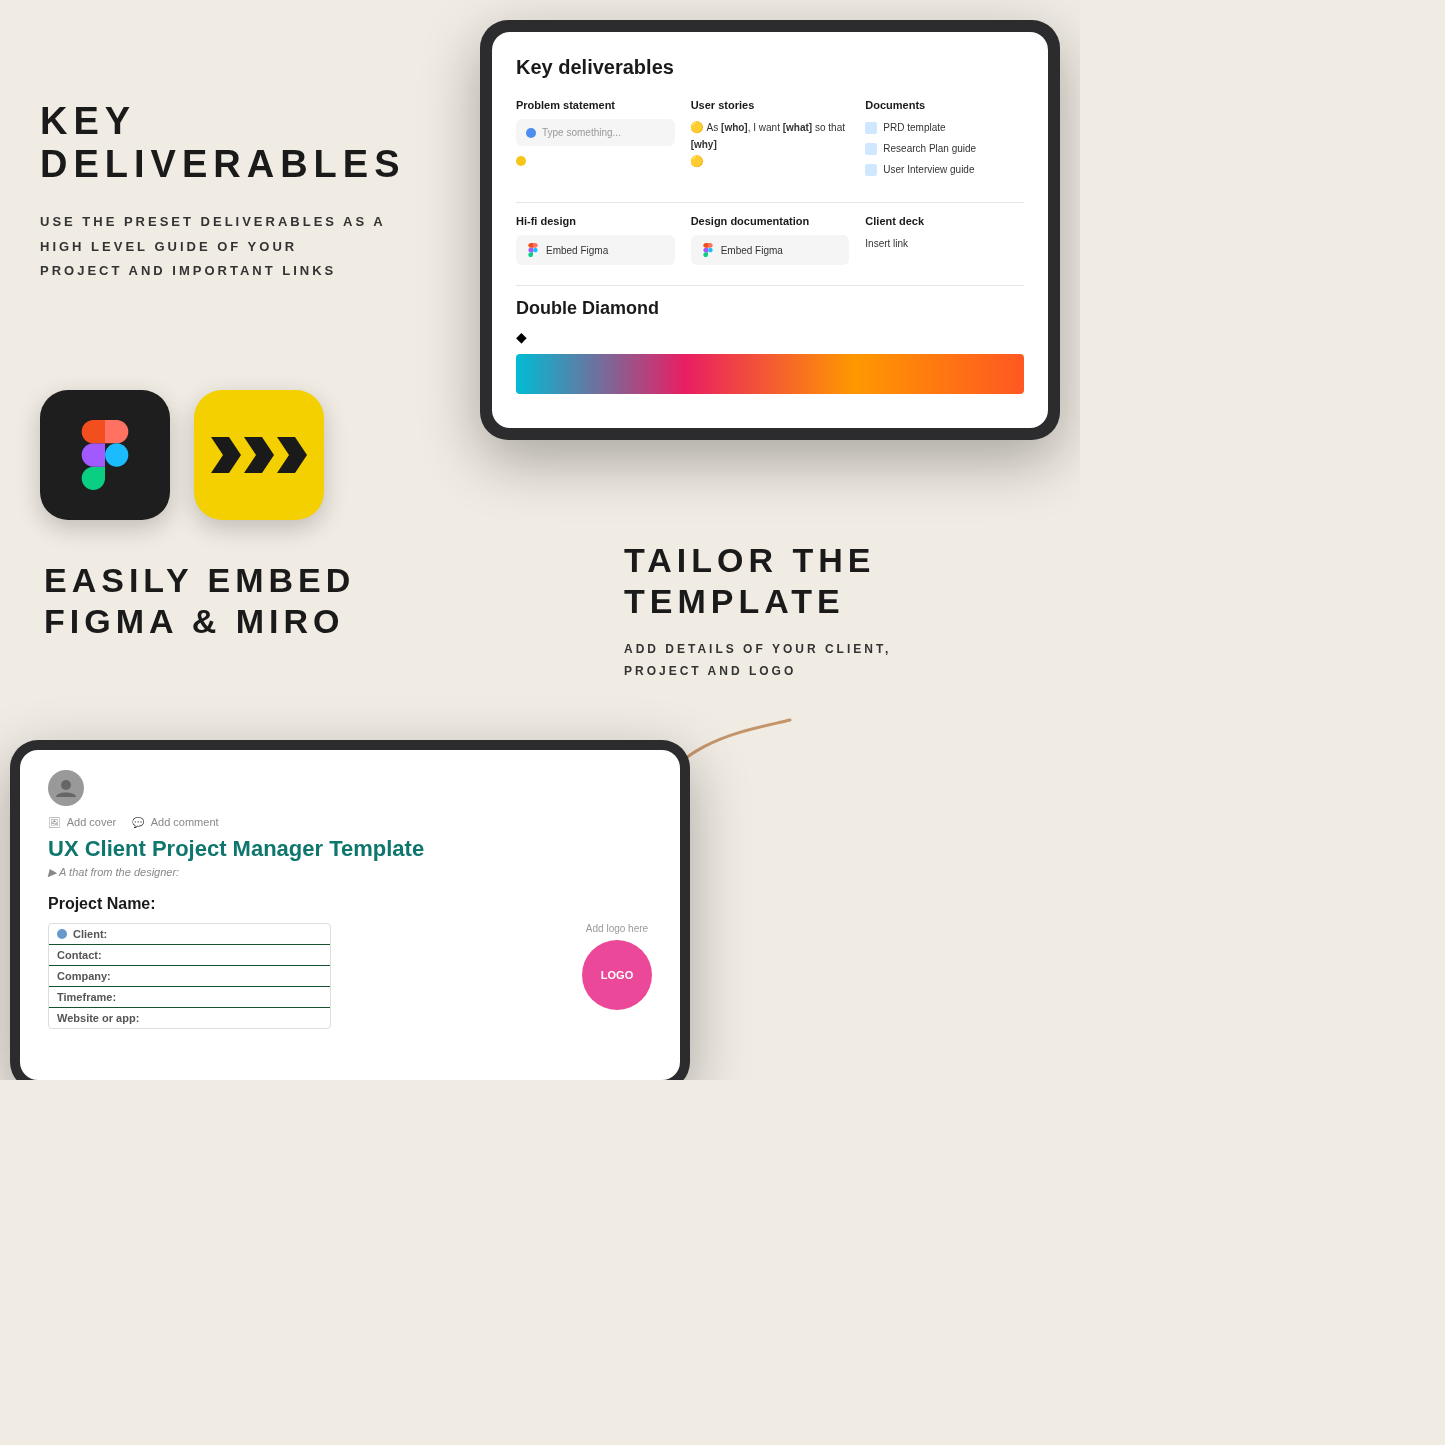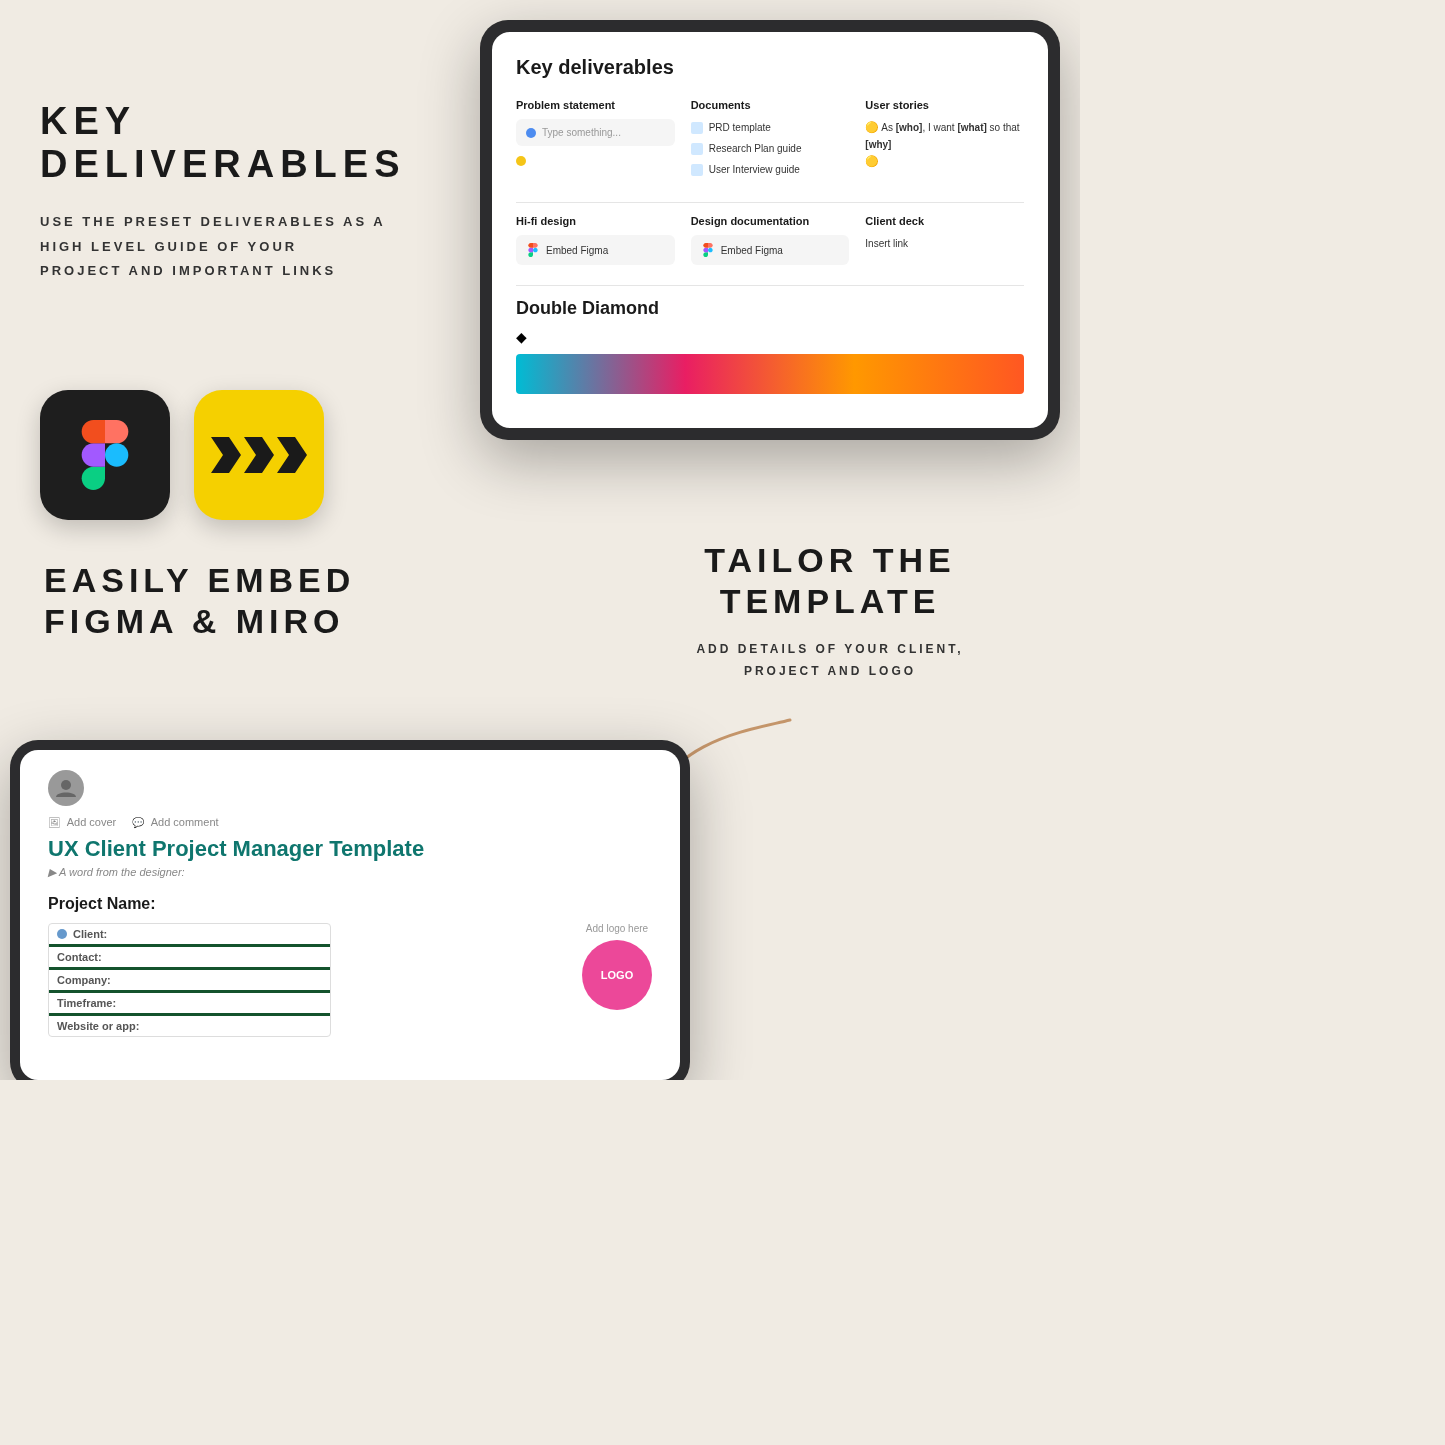--- a/index.html
+++ b/index.html
@@ -224,23 +224,23 @@
       text-transform: uppercase;
       color: #1a1a1a;
       line-height: 1.2;
       margin-bottom: 0;
     }
 
     
     .bottom-right-text {
       position: absolute;
       top: 540px;
-      right: 60px;
+      right: 76px;
       width: 380px;
-      text-align: center;
+      text-align: left;
     }
     .bottom-right-heading {
       font-family: Arial, Helvetica, sans-serif;
       font-weight: 900;
       font-size: 34px;
       letter-spacing: 5px;
       text-transform: uppercase;
       color: #1a1a1a;
       line-height: 1.2;
       margin-bottom: 16px;
@@ -333,21 +333,21 @@
       margin-bottom: 10px;
     }
     .bt-table {
       border: 1px solid #ddd;
       border-radius: 4px;
       overflow: hidden;
       width: 55%;
     }
     .bt-table-row {
       display: flex;
-      border-bottom: 3px solid #14532d;
+      border-bottom: 1px solid #14532d;
       padding: 4px 8px;
       font-size: 11px;
       font-family: Arial, sans-serif;
       align-items: center;
       gap: 6px;
     }
     .bt-table-row:last-child { border-bottom: none; }
     .bt-table-icon {
       width: 12px;
       height: 12px;
@@ -407,42 +407,42 @@
         <div class="deliverable-input">
           <span class="dot blue"></span>
           <span>Type something...</span>
         </div>
         <div style="margin-top:6px;">
           <span class="dot" style="width:10px;height:10px;border-radius:50%;background:#f5c518;display:inline-block;"></span>
         </div>
       </div>
 
       <div class="deliverable-cell">
+        <label>User stories</label>
+        <div class="user-stories-content">
+          <span class="emoji">🟡</span> As <strong>[who]</strong>, I want <strong>[what]</strong> so that <strong>[why]</strong><br>
+          <span class="emoji">🟡</span>
+        </div>
+      </div>
+
+      <div class="deliverable-cell">
         <label>Documents</label>
         <div class="documents-list">
           <div class="doc-item">
             <span class="doc-icon" style="background:#d0e8ff;"></span>
             <span>PRD template</span>
           </div>
           <div class="doc-item">
             <span class="doc-icon" style="background:#d0e8ff;"></span>
             <span>Research Plan guide</span>
           </div>
           <div class="doc-item">
             <span class="doc-icon" style="background:#d0e8ff;"></span>
             <span>User Interview guide</span>
           </div>
-        </div>
-      </div>
-
-      <div class="deliverable-cell">
-        <label>User stories</label>
-        <div class="user-stories-content">
-          <span class="emoji">🟡</span> As <strong>[who]</strong>, I want <strong>[what]</strong> so that <strong>[why]</strong><br>
-          <span class="emoji">🟡</span>
         </div>
       </div>
     </div>
 
     <hr class="divider-line">
 
     <div class="deliverables-grid">
 
       <div class="deliverable-cell figma-cell">
         <label>Hi-fi design</label>
@@ -547,21 +547,21 @@
         <span class="bt-add-icon">🖼</span>
         <span>Add cover</span>
       </div>
       <div class="bt-add-btn">
         <span class="bt-add-icon">💬</span>
         <span>Add comment</span>
       </div>
     </div>
 
     <div class="bt-page-title">UX Client Project Manager Template</div>
-    <div class="bt-subtitle">▶ A word from the designer:</div>
+    <div class="bt-subtitle">▶ A that from the designer:</div>
 
     <div class="bt-section-title">Project Name:</div>
 
     <div class="bt-content-area">
       <div class="bt-left-content">
 
         <div class="bt-table">
           <div class="bt-table-row">
             <div class="bt-table-icon" style="background:#6699cc; width:10px; height:10px; border-radius:50%;"></div>
             <span class="bt-table-label">Client:</span>

